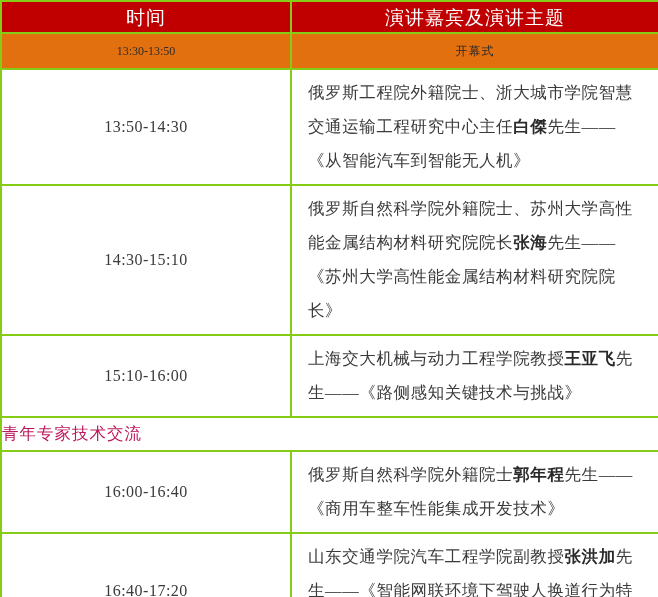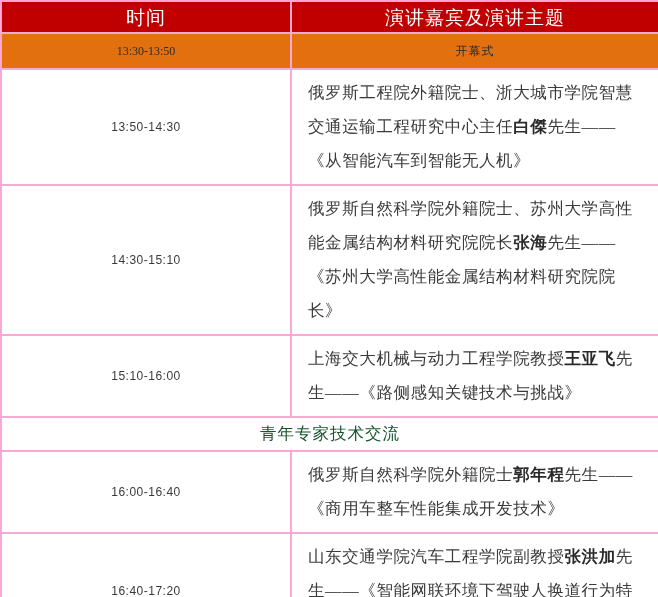--- a/index.html
+++ b/index.html
@@ -16,21 +16,21 @@
     color: #3a3a3a;
   }
   .agenda-table {
     width: 658px;
     height: 597px;
     border-collapse: collapse;
     table-layout: fixed;
   }
   .agenda-table td,
   .agenda-table th {
-    border: 2px solid #f9a8d4;
+    border: 2px solid #84cc16;
     padding: 0;
     vertical-align: middle;
   }
   
   col.col-time  { width: 290px; }
   col.col-topic { width: 368px; }
 
   
   thead th {
     background: #C00000;
@@ -54,22 +54,22 @@
     letter-spacing: 1px;
   }
   tr.row-opening td.time-cell {
     font-family: "Liberation Serif", "DejaVu Serif", serif;
     letter-spacing: 0;
   }
 
   
   td.time-cell {
     text-align: center;
-    font-size: 12px;
-    font-family: Liberation Sans, sans-serif;
+    font-size: 16px;
+    font-family: Liberation Serif, serif;
     color: #3a3a3a;
     letter-spacing: 0.5px;
     white-space: nowrap;
   }
 
   
   td.topic-cell {
     text-align: left;
     font-size: 16.5px;
     line-height: 34px;
@@ -78,25 +78,25 @@
     letter-spacing: 0.6px;
   }
   td.topic-cell b,
   td.topic-cell .name {
     font-weight: bold;
     color: #2a2a2a;
   }
 
   
   tr.row-section td {
-    text-align: center;
+    text-align: left;
     height: 32px;
     font-size: 16.5px;
     letter-spacing: 1px;
-    color: #14532d;
+    color: #be185d;
     background: #ffffff;
   }
 
   
   tr.r-header  { height: 30px; }
   tr.r-open    { height: 34px; }
   tr.r-1       { height: 100px; }
   tr.r-2       { height: 134px; }
   tr.r-3       { height: 68px; }
   tr.r-sec     { height: 32px; }

